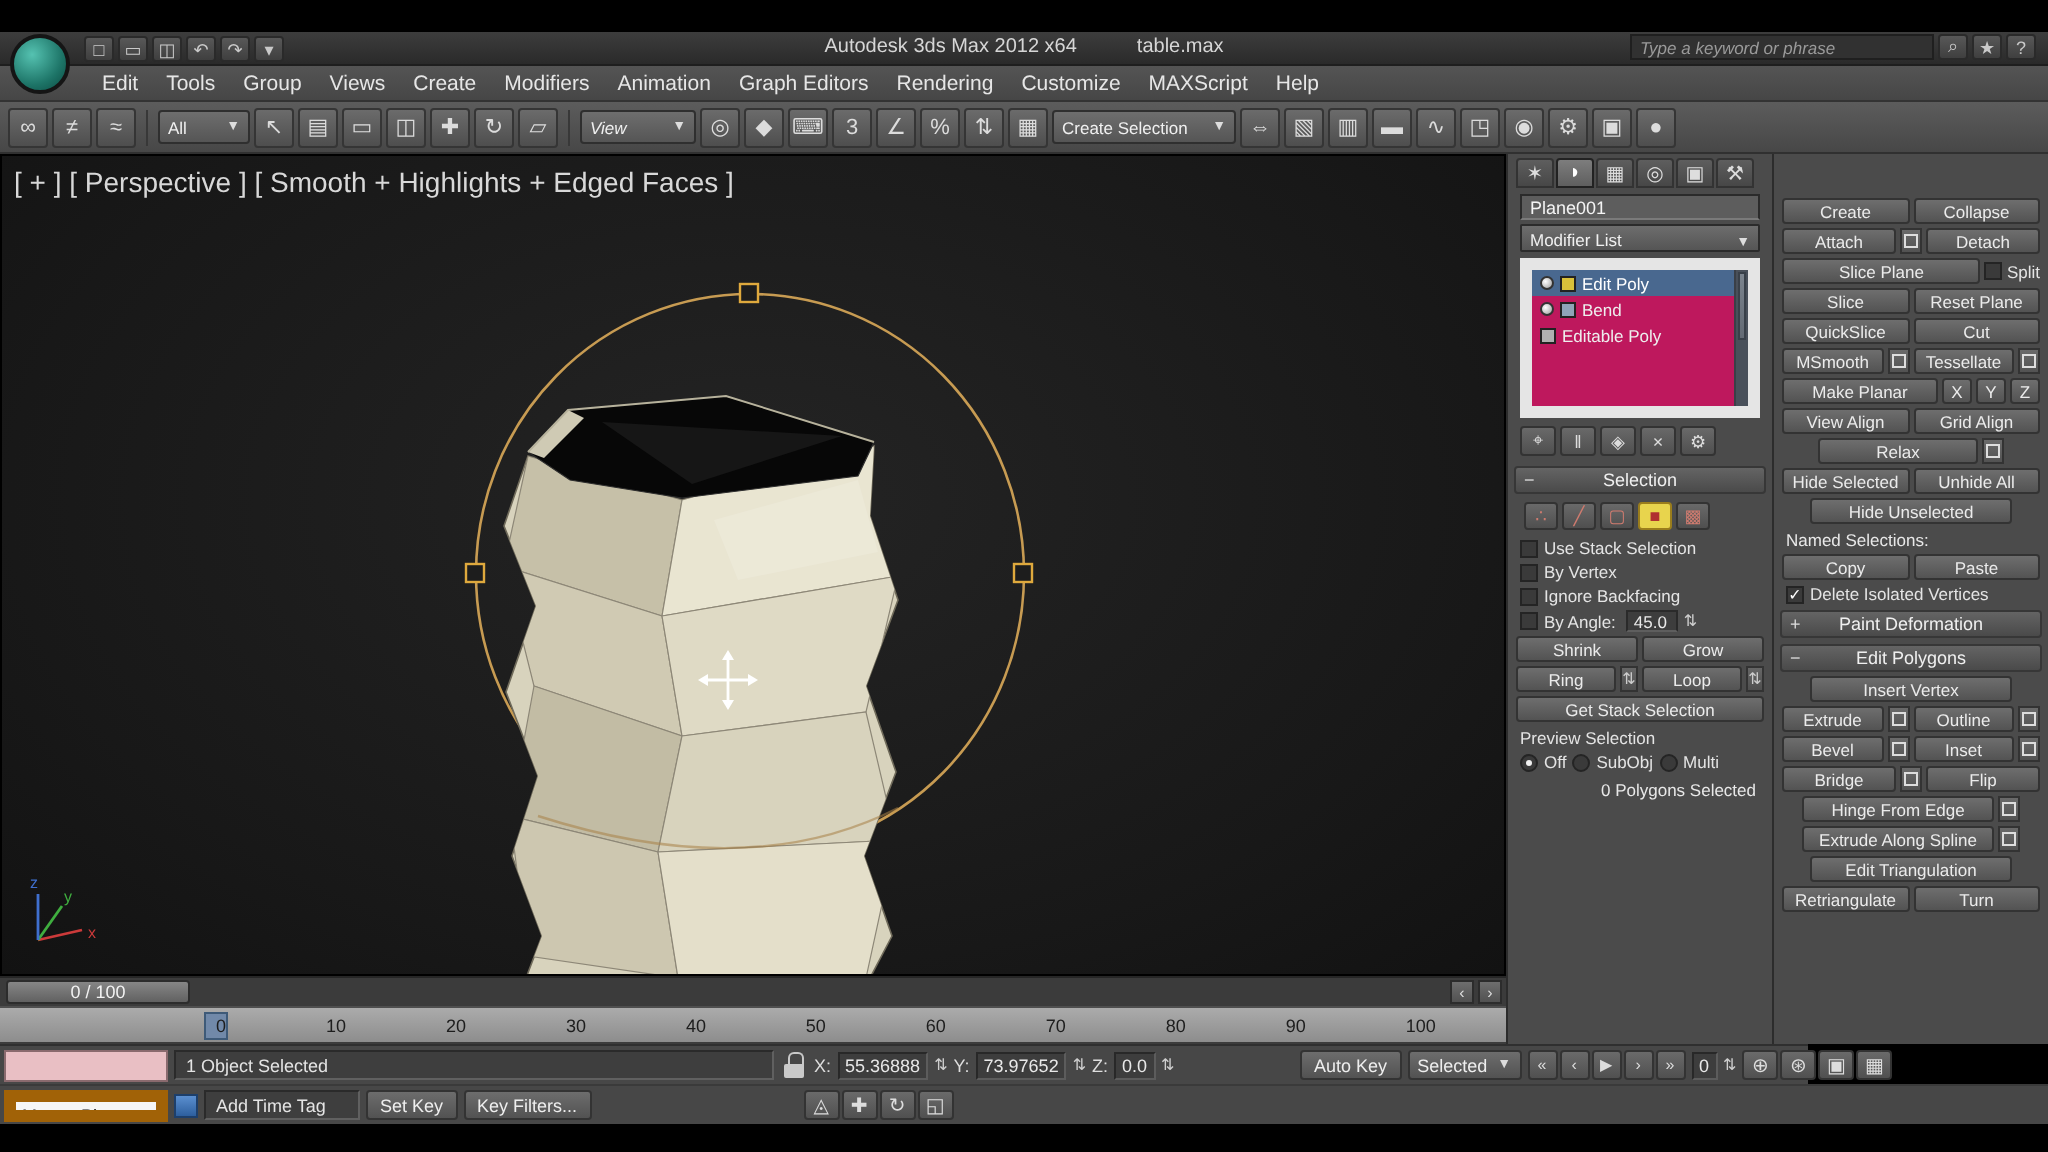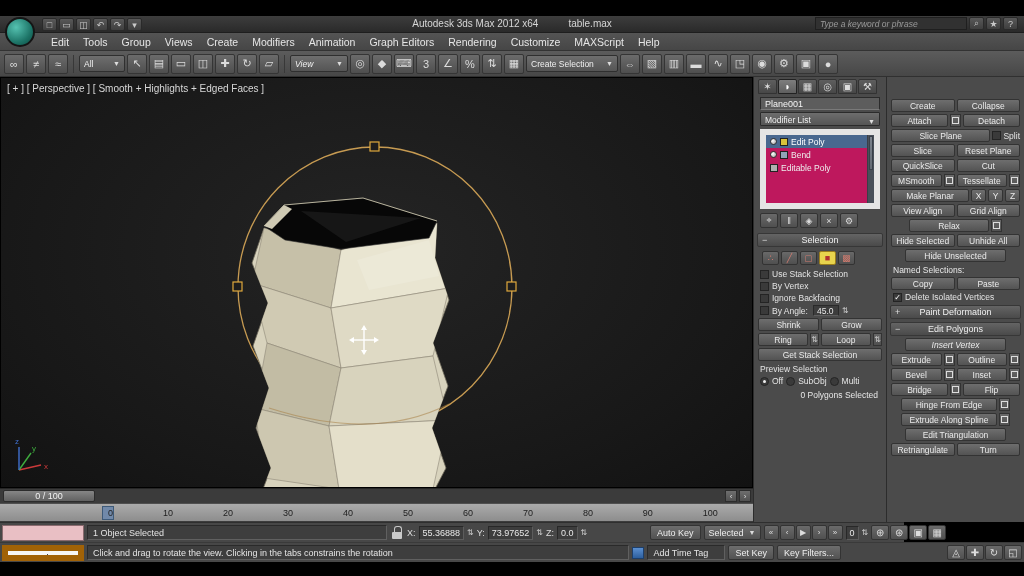--- a/index.html
+++ b/index.html
@@ -24,21 +24,21 @@
   .menubar .mi{padding:2px 7px;white-space:nowrap;}
 
   .maintoolbar{position:absolute;left:0;top:51px;width:1024px;height:26px;background:linear-gradient(#5c5c5c,#474747);border-bottom:1px solid #303030;display:flex;align-items:center;gap:2px;padding:0 4px;}
   .tseg{display:flex;gap:2px;align-items:center;}
   .tbtn{width:20px;height:20px;display:flex;align-items:center;justify-content:center;color:#dcdcdc;font-size:11px;background:linear-gradient(#6b6b6b,#4e4e4e);border:1px solid #353535;border-radius:2px;}
   .sep{width:1px;height:18px;background:#383838;margin:0 3px;}
   .tdd{height:17px;background:linear-gradient(#6e6e6e,#555);border:1px solid #2f2f2f;color:#f0f0f0;font-size:8.5px;display:flex;align-items:center;justify-content:space-between;gap:4px;padding:0 4px;border-radius:2px;white-space:nowrap;}
   .dda{font-size:7px;color:#ddd;}
 
   .viewport{position:absolute;left:0;top:77px;width:753px;height:411px;background:radial-gradient(ellipse at 50% 42%, #242424 0%, #181818 70%, #121212 100%);border:1px solid #000;overflow:hidden;}
-  .vp-label{position:absolute;left:6px;top:5px;color:#d8d8d8;font-size:10px;z-index:3;}
+  .vp-label{position:absolute;left:6px;top:5px;color:#d8d8d8;font-size:14px;z-index:3;}
   .vp-svg{position:absolute;left:0;top:0;}
 
   .timeslider{position:absolute;left:0;top:488px;width:753px;height:15px;background:#3b3b3b;border-top:1px solid #262626;}
   .ts-handle{position:absolute;left:3px;top:1px;width:92px;height:12px;background:linear-gradient(#868686,#616161);border:1px solid #2c2c2c;color:#f2f2f2;font-size:9px;display:flex;align-items:center;justify-content:center;border-radius:2px;}
   .tsbtn{position:absolute;top:1px;width:12px;height:12px;background:linear-gradient(#6e6e6e,#515151);border:1px solid #2c2c2c;color:#ddd;font-size:8px;display:flex;align-items:center;justify-content:center;}
 
   .trackbar{position:absolute;left:0;top:503px;width:753px;height:19px;background:linear-gradient(#ababab,#8d8d8d);border-top:1px solid #4f4f4f;border-bottom:1px solid #3c3c3c;}
   .tb-numbers{position:absolute;left:108px;top:4px;width:610px;display:flex;justify-content:space-between;color:#1d1d1d;font-size:9px;}
   .tb-marker{position:absolute;left:102px;top:2px;width:12px;height:14px;background:#7189a9;border:1px solid #3e5a78;}
 
@@ -453,21 +453,21 @@
       <span class="lbl">Delete Isolated Vertices</span>
     </div>
     <div class="roll">
       <span class="pm">+</span>
       <span>Paint Deformation</span>
     </div>
     <div class="roll">
       <span class="pm">−</span>
       <span>Edit Polygons</span>
     </div>
-    <div class="btnrow" style="padding:0 14px;font-style:italic;">
+    <div class="btnrow" style="padding:0 14px;">
       <div class="pbtn">Insert Vertex</div>
     </div>
     <div class="btnrow">
       <div class="pbtn">Extrude</div>
       <span class="sbox"></span>
       <div class="pbtn">Outline</div>
       <span class="sbox"></span>
     </div>
     <div class="btnrow">
       <div class="pbtn">Bevel</div>
@@ -528,21 +528,20 @@
     <span class="navgrid">
         <span class="navbtn">⊕</span>
         <span class="navbtn">⊛</span>
         <span class="navbtn">▣</span>
         <span class="navbtn">▦</span>
       </span>
   </div>
 
   <div class="promptbar">
     <div class="listener-white">Max to Physc.</div>
-    <div class="sunken" style="flex:1;">Click and drag to rotate the view.  Clicking in the tabs constrains the rotation</div>
     <div class="ttag"></div>
     <div class="sunken" style="width:78px;">Add Time Tag</div>
     <div class="skbtn">Set Key</div>
     <div class="skbtn">Key Filters...</div>
     <div style="width:100px;flex:0 0 100px;"></div>
     <span class="navgrid">
         <span class="navbtn">◬</span>
         <span class="navbtn">✚</span>
         <span class="navbtn">↻</span>
         <span class="navbtn">◱</span>

